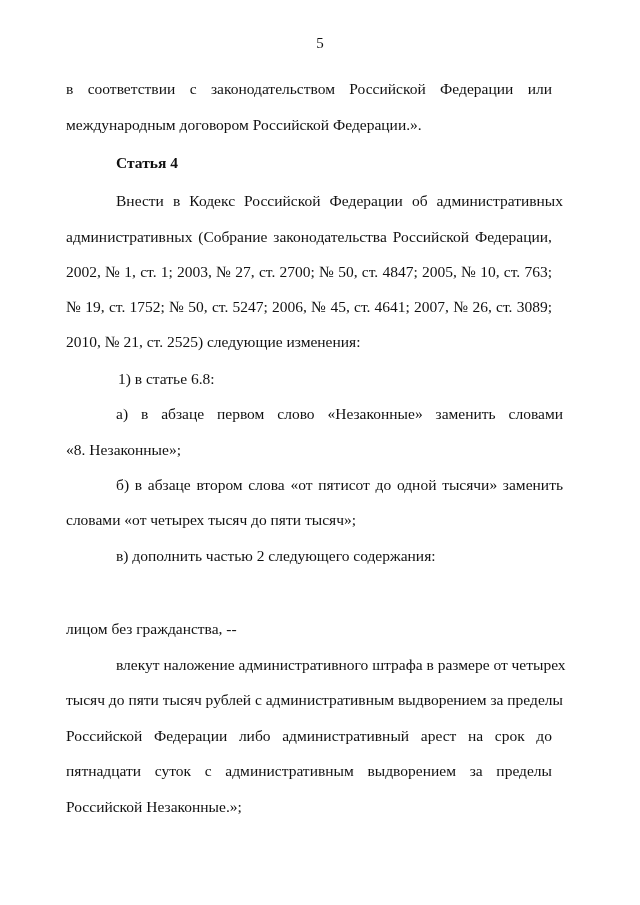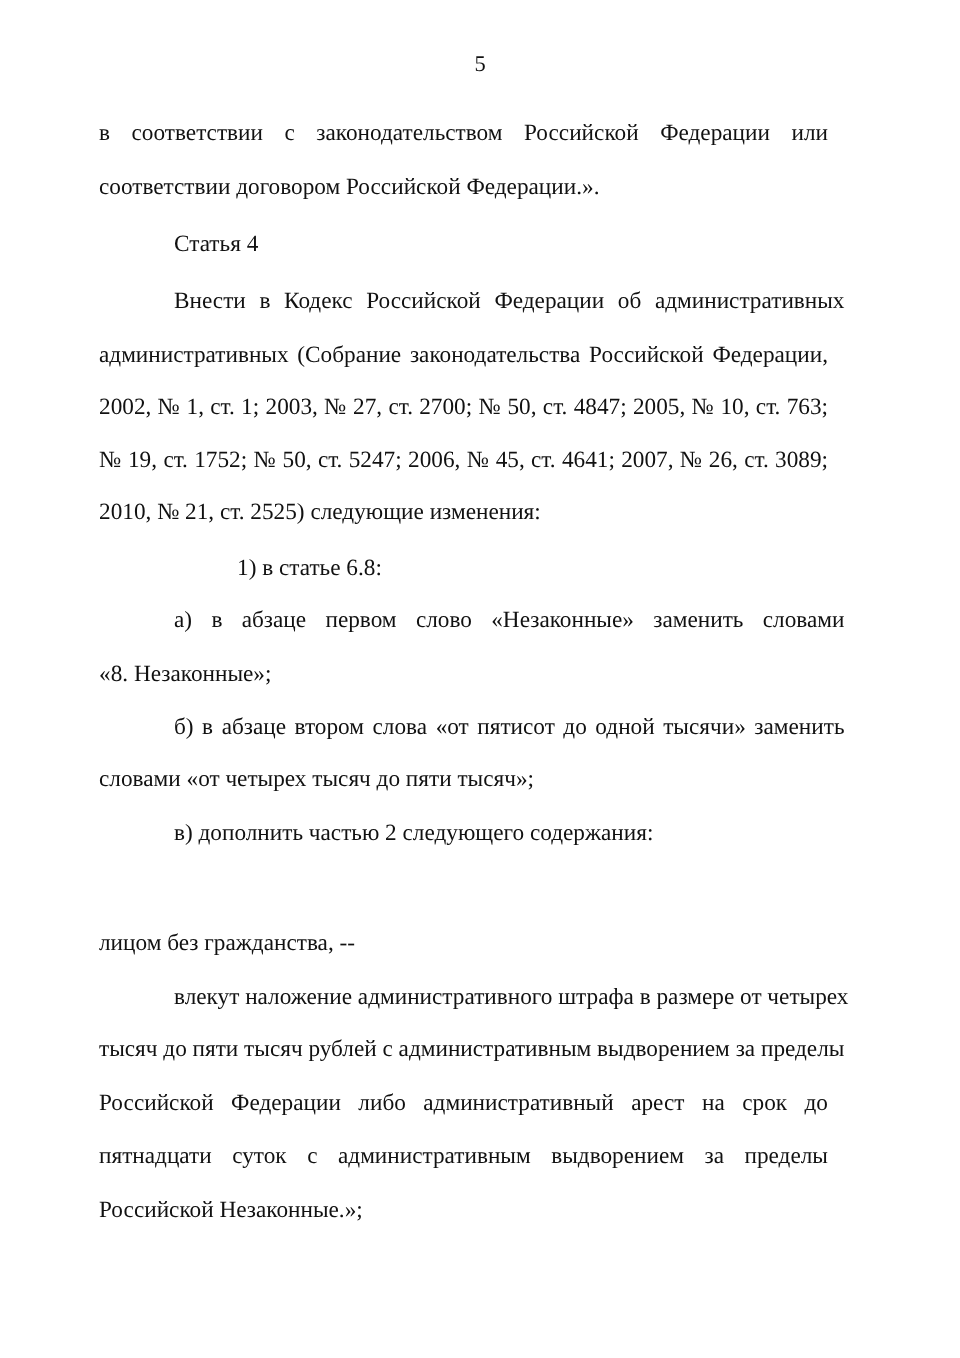--- a/index.html
+++ b/index.html
@@ -13,31 +13,31 @@
   .pagenum {
     position: absolute; top: 35px; left: 0; width: 640px; text-align: center;
     font-size: 15px;
   }
   .line {
     position: absolute; left: 66px; width: 486px; height: 20px; line-height: 20px;
     white-space: nowrap;
   }
   .just { text-align: justify; text-align-last: justify; }
   .ind { left: 116px; width: 447px; }
-  .ind2 { left: 118px; width: 445px; margin-left: 40px; }
-  .bold { font-weight: normal; }
+  .ind2 { left: 118px; width: 445px; }
+  .bold { font-weight: bold; }
 </style>
 </head>
 <body>
 
 <div class="page">
   <div class="pagenum">5</div>
 
   <div class="line just" style="top:79px">в соответствии с законодательством Российской Федерации или</div>
-  <div class="line" style="top:115px">соответствии договором Российской Федерации.».</div>
+  <div class="line" style="top:115px">международным договором Российской Федерации.».</div>
 
   <div class="line ind bold" style="top:153px">Статья 4</div>
 
   <div class="line ind just" style="top:191px">Внести в Кодекс Российской Федерации об административных</div>
   <div class="line just" style="top:227px">административных (Собрание законодательства Российской Федерации,</div>
   <div class="line just" style="top:262px">2002, № 1, ст. 1; 2003, № 27, ст. 2700; № 50, ст. 4847; 2005, № 10, ст. 763;</div>
   <div class="line just" style="top:297px">№ 19, ст. 1752; № 50, ст. 5247; 2006, № 45, ст. 4641; 2007, № 26, ст. 3089;</div>
   <div class="line" style="top:332px">2010, № 21, ст. 2525) следующие изменения:</div>
 
   <div class="line ind2" style="top:369px">1) в статье 6.8:</div>

